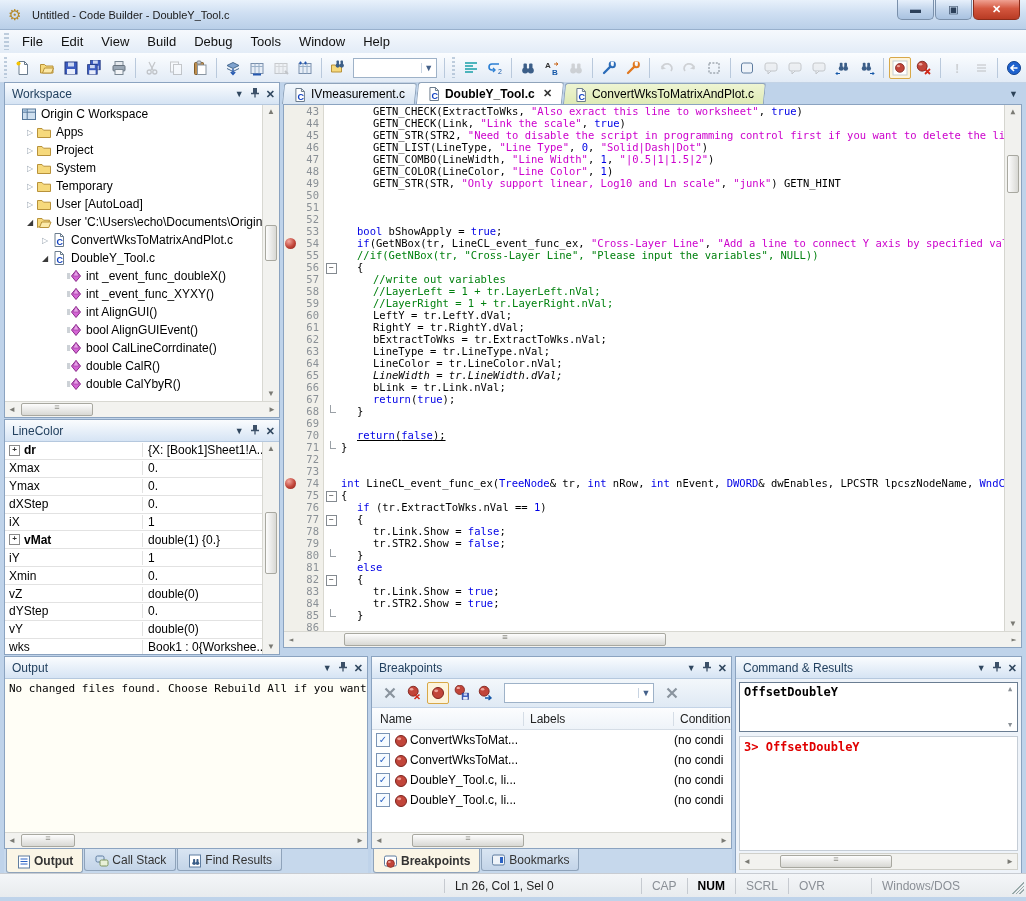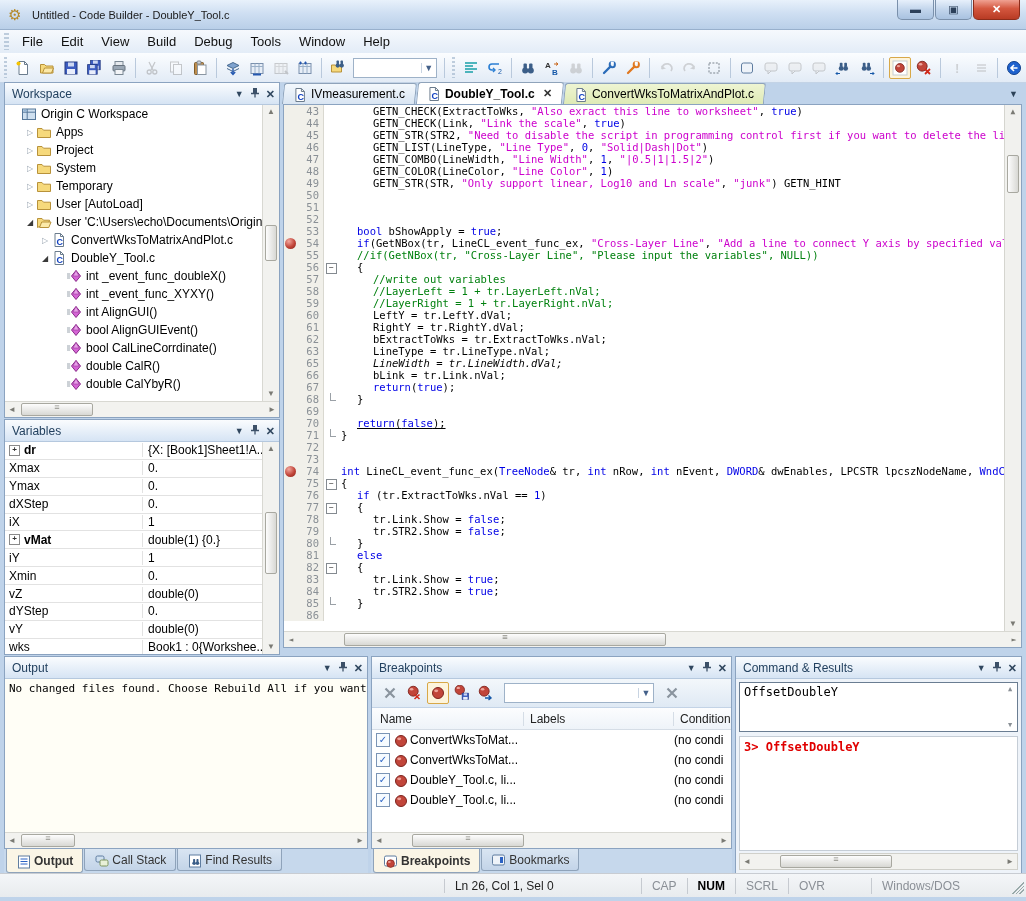--- a/index.html
+++ b/index.html
@@ -102,21 +102,21 @@
   .colhead .c3{flex:1;padding-left:6px;}
   .bprows{flex:1;background:#fff;overflow:hidden;font-size:12px;}
   .bprow{height:20px;display:flex;align-items:center;}
   .bprow .c1{width:152px;display:flex;align-items:center;gap:3px;padding-left:4px;box-sizing:border-box;white-space:nowrap;overflow:hidden;}
   .bprow .c2{width:150px;}
   .bprow .c3{flex:1;white-space:nowrap;overflow:hidden;}
   .cbx{width:12px;height:12px;border:1px solid #7a94b5;background:#f6fbff;color:#2b62c4;font-size:10px;line-height:11px;text-align:center;flex:0 0 12px;}
   .ballicn{width:14px;height:14px;flex:0 0 14px;}
   
   .cmdinput{flex:0 0 50px;margin:3px 3px 2px 3px;border:1px solid #6a7d92;background:#fff;position:relative;
-    font-family:"DejaVu Sans Mono",monospace;font-size:12px;font-weight:normal;padding:2px 8px 2px 4px;box-sizing:border-box;}
+    font-family:"DejaVu Sans Mono",monospace;font-size:12px;font-weight:bold;padding:2px 8px 2px 4px;box-sizing:border-box;}
   .cmdinput .mini{position:absolute;right:1px;width:12px;text-align:center;font-size:7px;color:#8a9096;}
   .cmdresults{flex:1;margin:2px 3px 0 3px;background:#fff;border:1px solid #c5cdd6;
     font-family:"DejaVu Sans Mono",monospace;font-size:12px;font-weight:bold;color:#e00000;padding:3px 4px;}
   .cmdhsb{margin:2px 3px 3px 3px;border:1px solid #d0d0ca;}
   
   .statusbar{position:absolute;left:0;bottom:4px;width:100%;height:23px;background:linear-gradient(#f4f6f8,#e8ebee);
     border-top:1px solid #c8ccd2;display:flex;align-items:center;font-size:12px;color:#333;gap:36px;}
   .spacer{flex:1;}
   .sseg{padding:0 10px;border-left:1px solid #c6cad0;height:16px;line-height:16px;color:#8a8f96;}
   .sseg.on{color:#000;font-weight:bold;}
@@ -577,21 +577,21 @@
       </div>
     <div class="hsb">
       <div class="ar">◄</div>
       <div class="th"></div>
       <div class="ar" style="position:absolute;right:0;">►</div>
     </div>
   </div>
 
   <div class="panel" style="left:4px;top:419px;width:276px;height:236px;">
     <div class="phead">
-      <span class="ptitle">Variables</span>
+      <span class="ptitle">LineColor</span>
       <span class="picons">
         <span class="pic">▼</span>
         <span class="pic">
           <svg width="10" height="11" viewBox="0 0 10 11">
               <rect x="3" y="1" width="4" height="5" fill="#3c5068"></rect>
               <path d="M1 6.5h8M5 6.5v4" stroke="#3c5068" stroke-width="1.3"></path>
             </svg></span>
         <span class="pic x">✕</span>
       </span>
     </div>
@@ -728,20 +728,21 @@
         <div class="cl"><span class="bpm"><span class="bpdot"></span></span><span class="ln">54</span><span class="fm"></span><span class="ct" style="padding-left: 20px;"><span class="kw">if</span><span>(GetNBox(tr, LineCL_event_func_ex, </span><span class="str">"Cross-Layer Line"</span><span>, </span><span class="str">"Add a line to connect Y axis by specified value</span></span></div>
         <div class="cl"><span class="bpm"></span><span class="ln">55</span><span class="fm"></span><span class="ct" style="padding-left: 20px;"><span class="cmt">//if(GetNBox(tr, "Cross-Layer Line", "Please input the variables", NULL))</span></span></div>
         <div class="cl"><span class="bpm"></span><span class="ln">56</span><span class="fm"><span class="foldbox">−</span></span><span class="ct" style="padding-left: 20px;"><span>{</span></span></div>
         <div class="cl"><span class="bpm"></span><span class="ln">57</span><span class="fm"></span><span class="ct" style="padding-left: 36px;"><span class="cmt">//write out variables</span></span></div>
         <div class="cl"><span class="bpm"></span><span class="ln">58</span><span class="fm"></span><span class="ct" style="padding-left: 36px;"><span class="cmt">//LayerLeft = 1 + tr.LayerLeft.nVal;</span></span></div>
         <div class="cl"><span class="bpm"></span><span class="ln">59</span><span class="fm"></span><span class="ct" style="padding-left: 36px;"><span class="cmt">//LayerRight = 1 + tr.LayerRight.nVal;</span></span></div>
         <div class="cl"><span class="bpm"></span><span class="ln">60</span><span class="fm"></span><span class="ct" style="padding-left: 36px;"><span>LeftY = tr.LeftY.dVal;</span></span></div>
         <div class="cl"><span class="bpm"></span><span class="ln">61</span><span class="fm"></span><span class="ct" style="padding-left: 36px;"><span>RightY = tr.RightY.dVal;</span></span></div>
         <div class="cl"><span class="bpm"></span><span class="ln">62</span><span class="fm"></span><span class="ct" style="padding-left: 36px;"><span>bExtractToWks = tr.ExtractToWks.nVal;</span></span></div>
         <div class="cl"><span class="bpm"></span><span class="ln">63</span><span class="fm"></span><span class="ct" style="padding-left: 36px;"><span>LineType = tr.LineType.nVal;</span></span></div>
+        <div class="cl"><span class="bpm"></span><span class="ln">64</span><span class="fm"></span><span class="ct" style="padding-left: 36px;"><span>LineColor = tr.LineColor.nVal;</span></span></div>
         <div class="cl"><span class="bpm"></span><span class="ln">65</span><span class="fm"></span><span class="ct" style="padding-left: 36px; font-style: italic;"><span>LineWidth = tr.LineWidth.dVal;</span></span></div>
         <div class="cl"><span class="bpm"></span><span class="ln">66</span><span class="fm"></span><span class="ct" style="padding-left: 36px;"><span>bLink = tr.Link.nVal;</span></span></div>
         <div class="cl"><span class="bpm"></span><span class="ln">67</span><span class="fm"></span><span class="ct" style="padding-left: 36px;"><span class="kw">return</span><span>(</span><span class="kw">true</span><span>);</span></span></div>
         <div class="cl"><span class="bpm"></span><span class="ln">68</span><span class="fm"><span class="foldend"></span></span><span class="ct" style="padding-left: 20px;"><span>}</span></span></div>
         <div class="cl"><span class="bpm"></span><span class="ln">69</span><span class="fm"></span><span class="ct" style="padding-left: 4px;"></span></div>
         <div class="cl"><span class="bpm"></span><span class="ln">70</span><span class="fm"></span><span class="ct" style="padding-left: 20px; text-decoration: underline;"><span class="kw">return</span><span>(</span><span class="kw">false</span><span>);</span></span></div>
         <div class="cl"><span class="bpm"></span><span class="ln">71</span><span class="fm"><span class="foldend"></span></span><span class="ct" style="padding-left: 4px;"><span>}</span></span></div>
         <div class="cl"><span class="bpm"></span><span class="ln">72</span><span class="fm"></span><span class="ct" style="padding-left: 4px;"></span></div>
         <div class="cl"><span class="bpm"></span><span class="ln">73</span><span class="fm"></span><span class="ct" style="padding-left: 4px;"></span></div>
         <div class="cl"><span class="bpm"><span class="bpdot"></span></span><span class="ln">74</span><span class="fm"></span><span class="ct" style="padding-left: 4px;"><span class="kw">int</span><span> LineCL_event_func_ex(</span><span class="kw">TreeNode</span><span>&amp; tr, </span><span class="kw">int</span><span> nRow, </span><span class="kw">int</span><span> nEvent, </span><span class="kw">DWORD</span><span>&amp; dwEnables, LPCSTR lpcszNodeName, </span><span class="kw">WndCont</span></span></div>

